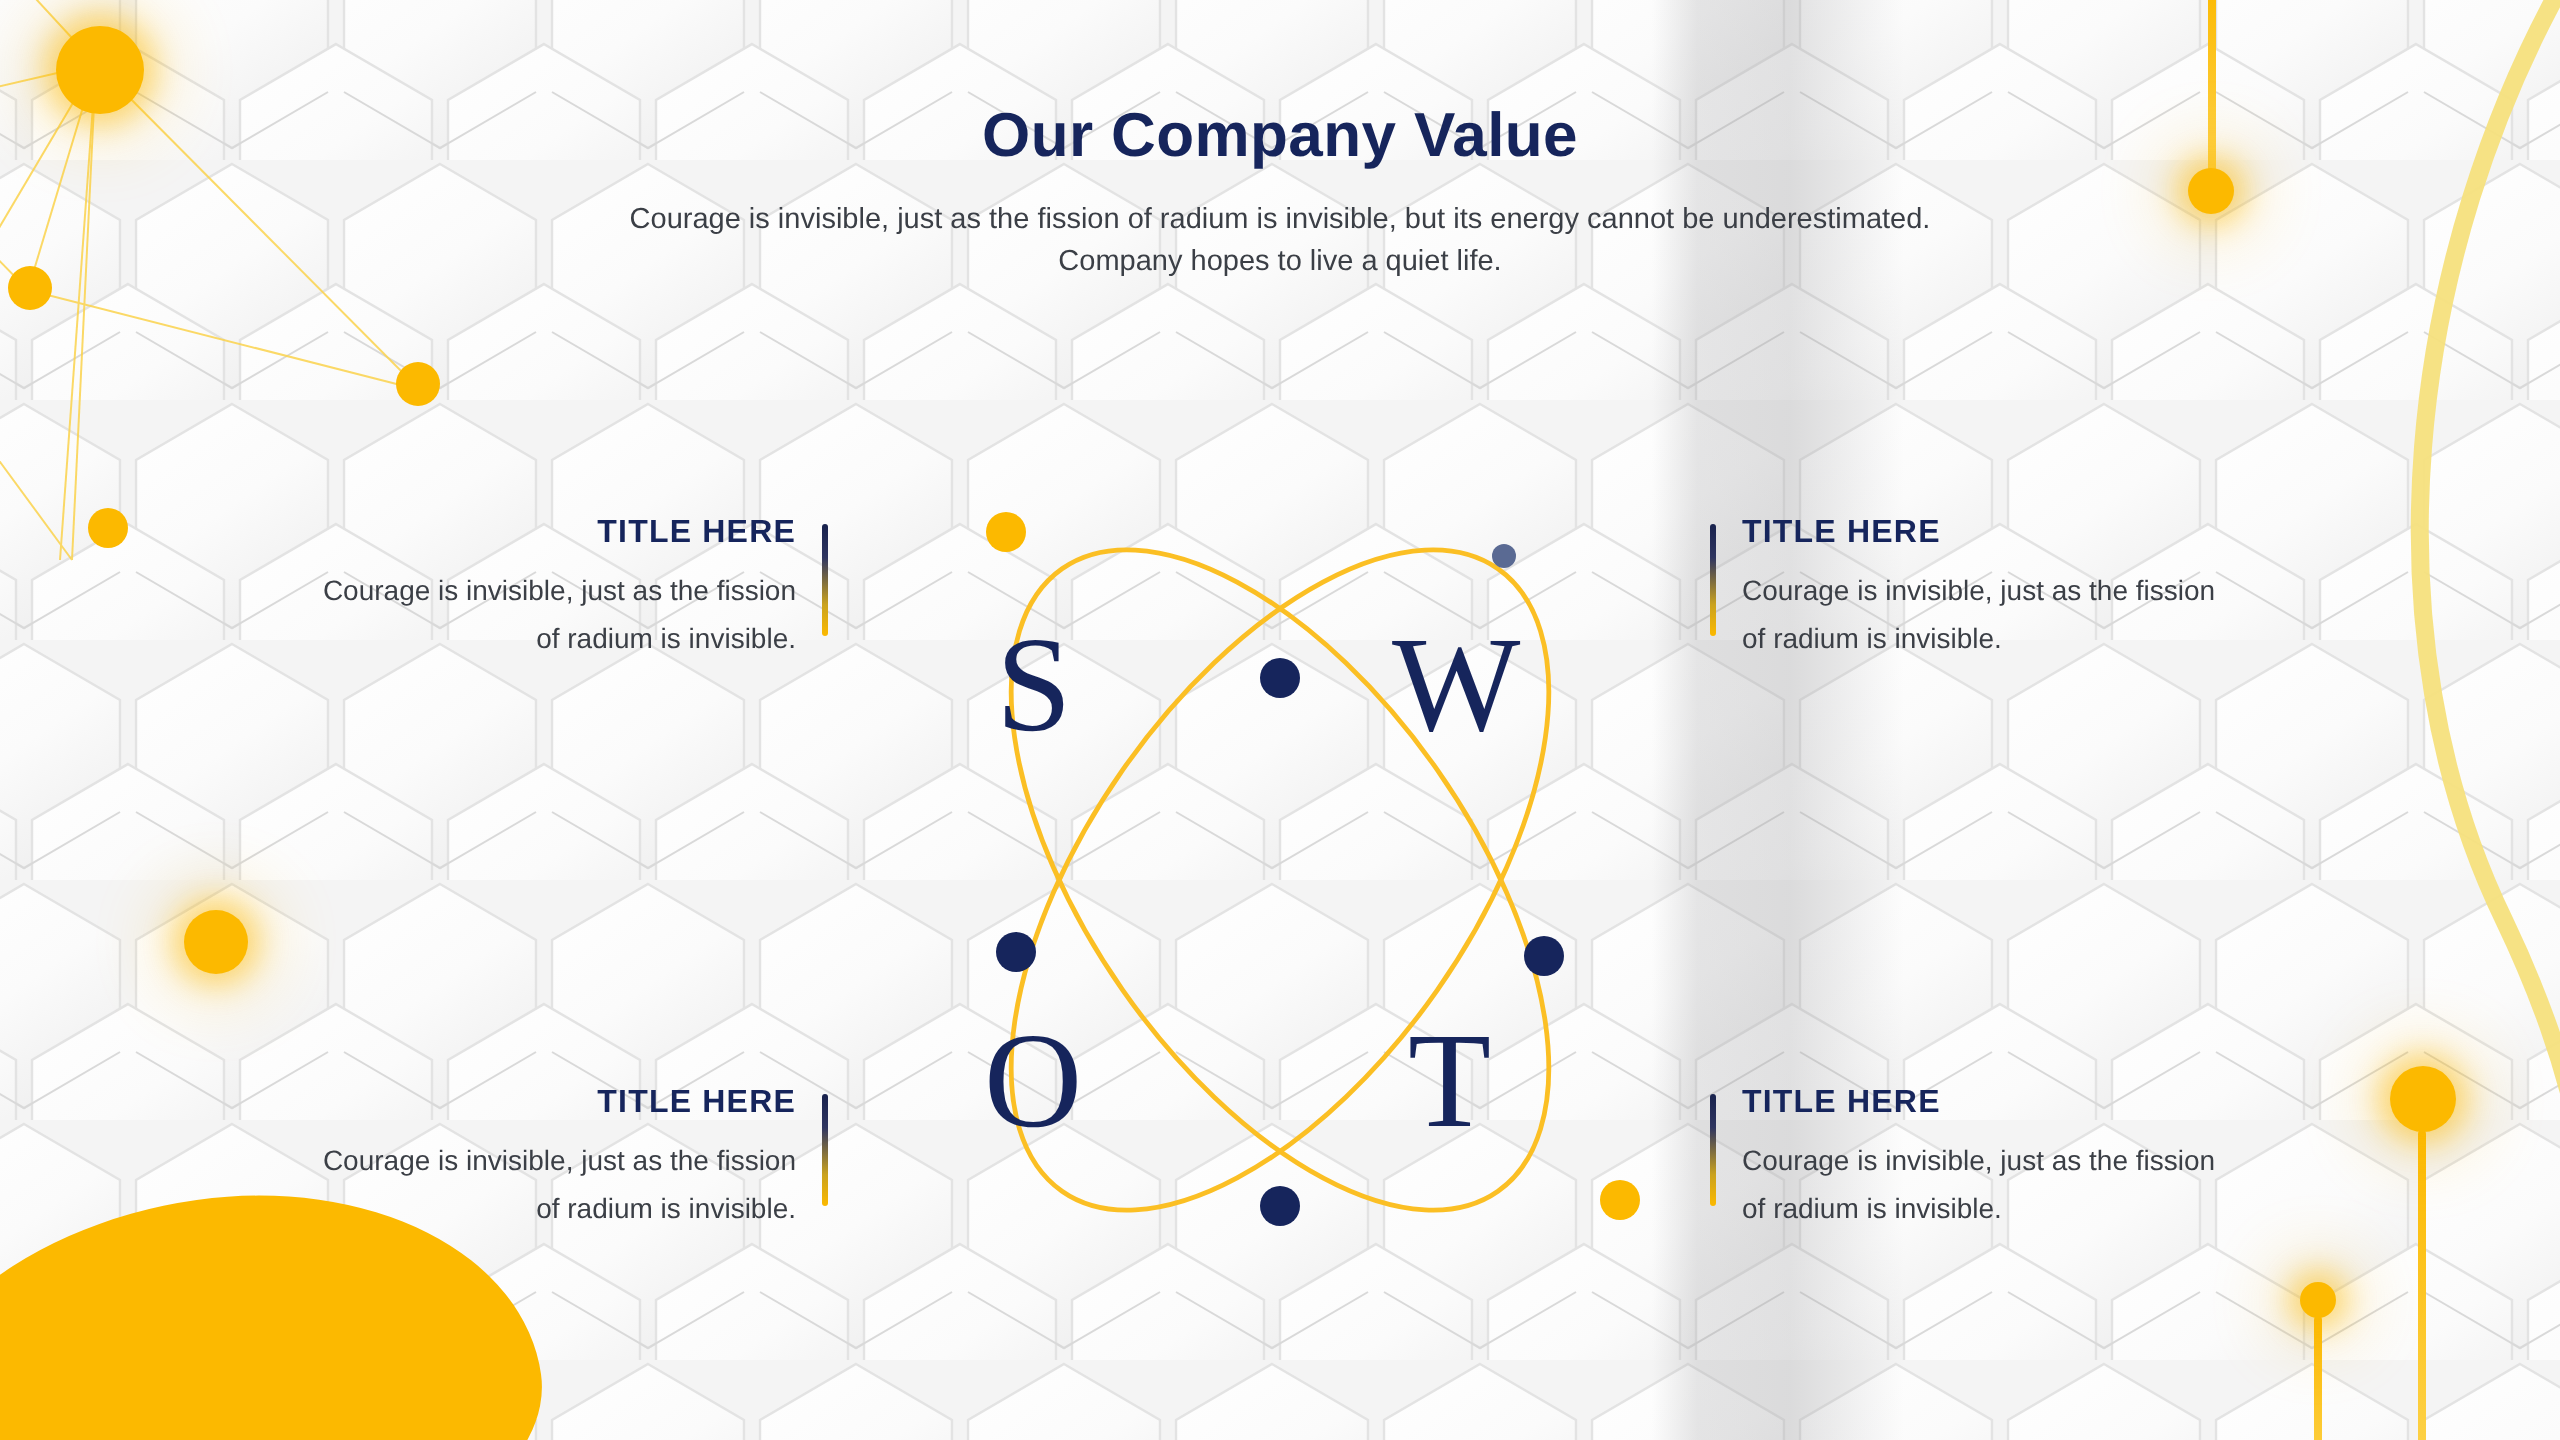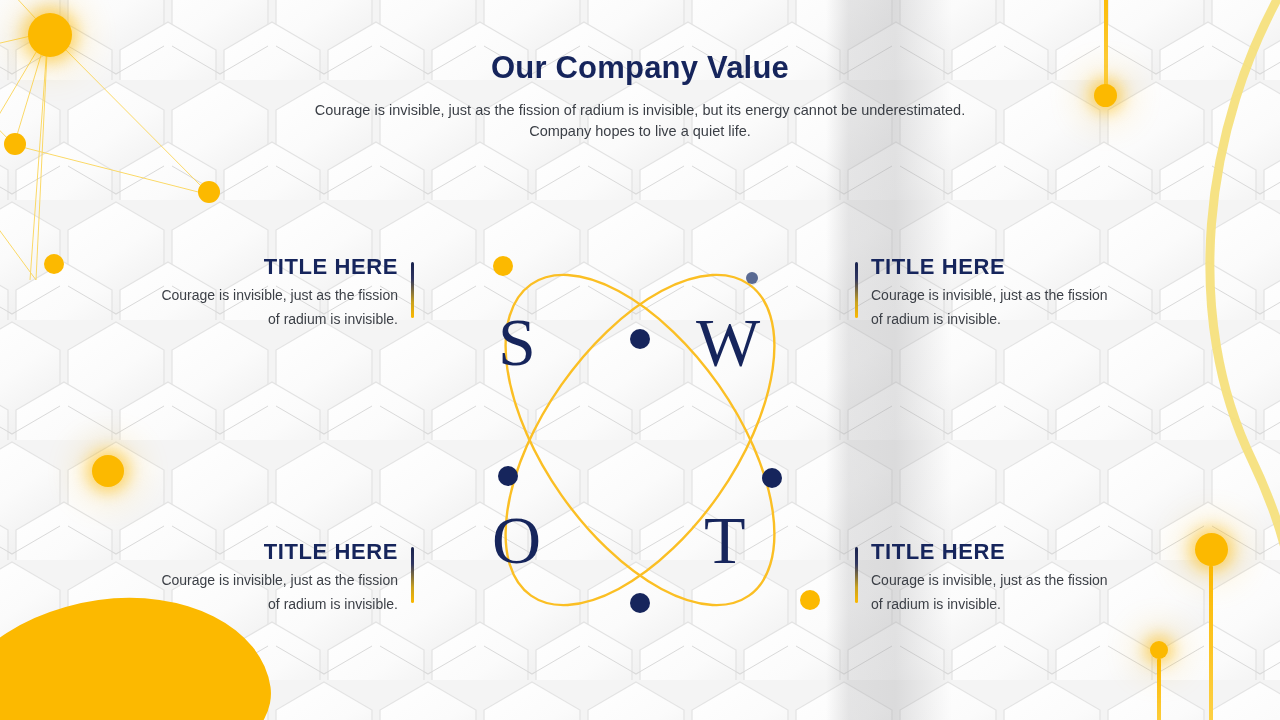--- a/index.html
+++ b/index.html
@@ -56,21 +56,21 @@
     color:#16255c;
   }
   #subtitle {
     margin-top:14px;
     font-size:14.5px; line-height:21px; color:#3b3f46; font-weight:400;
   }
   #subtitle .l2 { display:block; }
 
   
   .qblock { position:absolute; width:262px; }
-  .qblock .qtitle { font-size:22px; font-weight:600; letter-spacing:.6px; color:#16255c; line-height:22px; }
+  .qblock .qtitle { font-size:16px; font-weight:600; letter-spacing:.6px; color:#16255c; line-height:22px; }
   .qblock .qbody  { font-size:14px; line-height:24px; color:#3b3f46; margin-top:5px; }
 
   .qblock.right-side { text-align:left; padding-left:16px; }
   .qblock.left-side  { text-align:right; padding-right:16px; }
 
   .divider {
     position:absolute; top:6px; width:3px; height:56px; border-radius:2px;
     background:linear-gradient(180deg,#18224d 0%, #2f3560 30%, #caa21e 72%, #fcb900 100%);
   }
   .left-side  .divider { right:0; }

